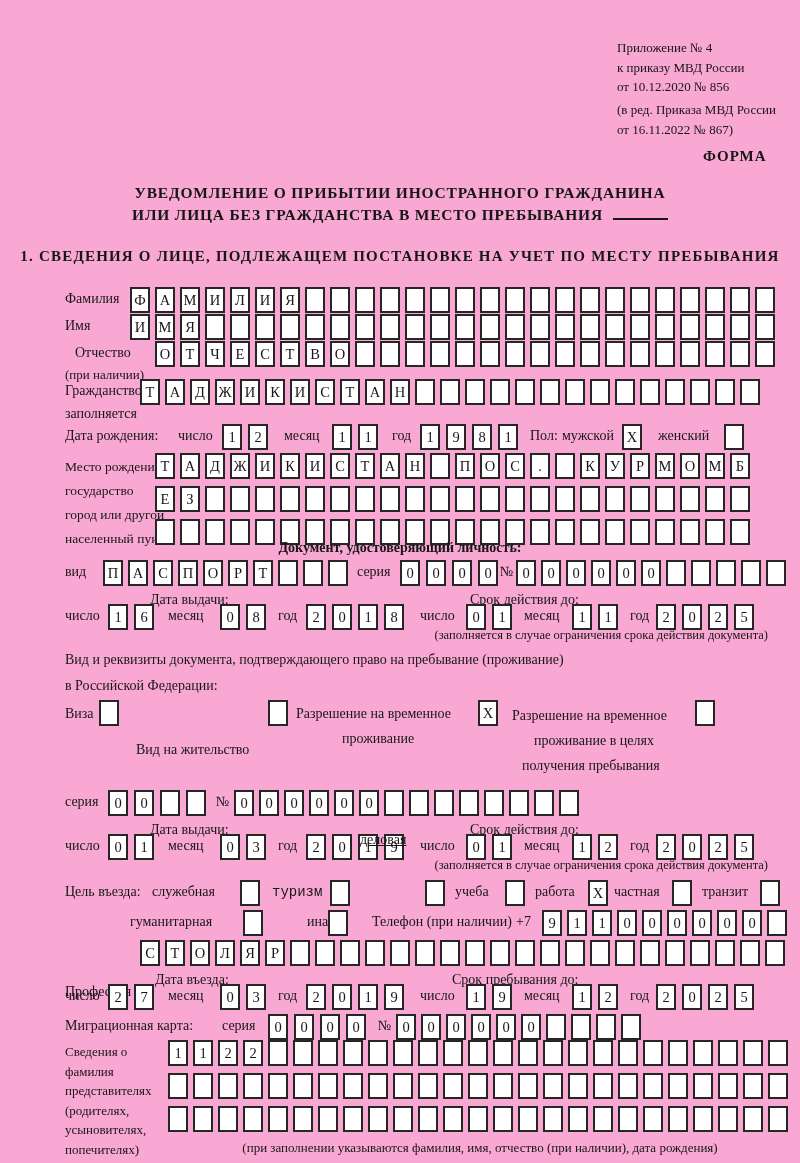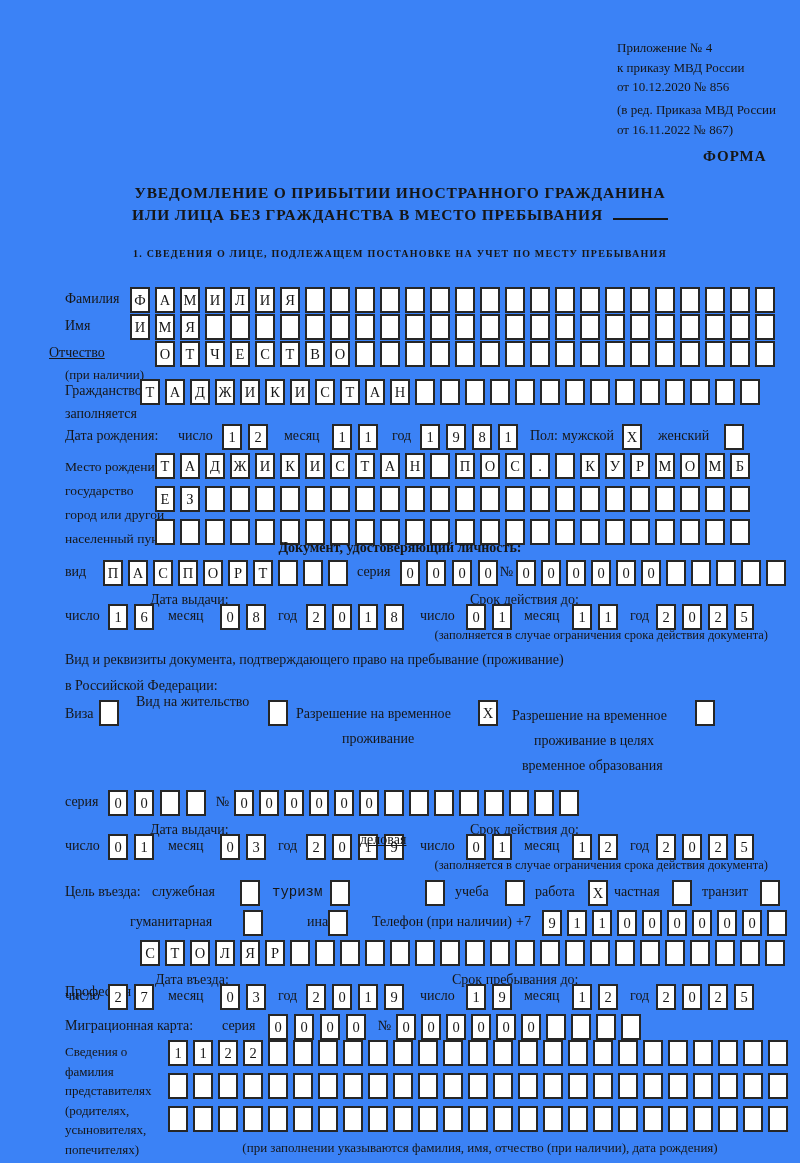--- a/index.html
+++ b/index.html
@@ -1,16 +1,16 @@
 <!DOCTYPE html>
 <html lang="ru"><head>
 <meta charset="utf-8">
 <style>
   html,body{margin:0;padding:0;background:#fff;}
-  .page{position:relative;width:800px;height:1163px;background:#3b82f6;color:#161616;
+  .page{position:relative;width:800px;height:1163px;background:#f9a8d4;color:#161616;
         font-family:"Liberation Serif","DejaVu Serif",serif;overflow:hidden;}
   .abs{position:absolute;white-space:nowrap;}
   .lbl{font-size:14px;}
   .sm{font-size:13px;}
   .b{font-weight:bold;}
   .note{font-size:12.5px;}
   .center{left:0;width:800px;text-align:center;}
   .cells{display:flex;gap:5px;}
   .dgap{gap:6px;}
   .cell{flex:0 0 auto;width:20px;height:26px;box-sizing:border-box;border:2px solid #262626;
@@ -34,21 +34,21 @@
     <div>(в ред. Приказа МВД России</div>
     <div>от 16.11.2022 № 867)</div>
   </div>
   <div class="abs b" style="left:703px;top:148px;font-size:15px;letter-spacing:1px;">ФОРМА</div>
 
   <div class="abs b center" style="top:206px;font-size:15.5px;letter-spacing:0.8px;">
     <span>ИЛИ ЛИЦА БЕЗ ГРАЖДАНСТВА В МЕСТО ПРЕБЫВАНИЯ</span><span class="blank-line"></span>
   </div>
   <div class="abs b center" style="top:184px;font-size:15.5px;letter-spacing:0.8px;">УВЕДОМЛЕНИЕ О ПРИБЫТИИ ИНОСТРАННОГО ГРАЖДАНИНА</div>
 
-  <div class="abs b center" style="top:248px;font-size:10px;letter-spacing:1.2px;">1. СВЕДЕНИЯ О ЛИЦЕ, ПОДЛЕЖАЩЕМ ПОСТАНОВКЕ НА УЧЕТ ПО МЕСТУ ПРЕБЫВАНИЯ</div>
+  <div class="abs b center" style="top:248px;font-size:15px;letter-spacing:1.2px;">1. СВЕДЕНИЯ О ЛИЦЕ, ПОДЛЕЖАЩЕМ ПОСТАНОВКЕ НА УЧЕТ ПО МЕСТУ ПРЕБЫВАНИЯ</div>
 
   <div class="abs lbl" style="left:65px;top:291px;">Фамилия</div>
   <div class="abs cells" style="left:130px;top:287px;">
       <span class="cell">Ф</span>
       <span class="cell">А</span>
       <span class="cell">М</span>
       <span class="cell">И</span>
       <span class="cell">Л</span>
       <span class="cell">И</span>
       <span class="cell">Я</span>
@@ -96,21 +96,21 @@
       <span class="cell"></span>
       <span class="cell"></span>
       <span class="cell"></span>
       <span class="cell"></span>
       <span class="cell"></span>
       <span class="cell"></span>
       <span class="cell"></span>
       <span class="cell"></span>
     </div>
 
-  <div class="abs lbl" style="left:49px;top:345px;text-decoration:underline;">Отчество</div>
+  <div class="abs lbl" style="left:75px;top:345px;">Отчество</div>
   <div class="abs sm" style="left:65px;top:367px;">(при наличии)</div>
   <div class="abs cells" style="left:155px;top:341px;">
       <span class="cell">О</span>
       <span class="cell">Т</span>
       <span class="cell">Ч</span>
       <span class="cell">Е</span>
       <span class="cell">С</span>
       <span class="cell">Т</span>
       <span class="cell">В</span>
       <span class="cell">О</span>
@@ -353,32 +353,32 @@
 
   <div class="abs note" style="left:0;top:628px;width:768px;text-align:right;">(заполняется в случае ограничения срока действия документа)</div>
 
   <div class="abs lbl" style="left:65px;top:652px;">Вид и реквизиты документа, подтверждающего право на пребывание (проживание)</div>
   <div class="abs lbl" style="left:65px;top:678px;">в Российской Федерации:</div>
 
   <div class="abs lbl" style="left:65px;top:706px;">Виза</div>
   <div class="abs cells" style="left:99px;top:700px;">
       <span class="cell"></span>
     </div>
-  <div class="abs lbl" style="left:136px;top:694px;">Вид на жительство</div>
+  <div class="abs lbl" style="left:136px;top:742px;">Вид на жительство</div>
   <div class="abs cells" style="left:268px;top:700px;">
       <span class="cell"></span>
     </div>
   <div class="abs lbl" style="left:296px;top:706px;">Разрешение на временное</div>
   <div class="abs lbl" style="left:342px;top:731px;">проживание</div>
   <div class="abs cells" style="left:478px;top:700px;">
       <span class="cell">X</span>
     </div>
   <div class="abs lbl" style="left:512px;top:708px;">Разрешение на временное</div>
   <div class="abs lbl" style="left:534px;top:733px;">проживание в целях</div>
-  <div class="abs lbl" style="left:522px;top:758px;">временное образования</div>
+  <div class="abs lbl" style="left:522px;top:758px;">получения пребывания</div>
   <div class="abs cells" style="left:695px;top:700px;">
       <span class="cell"></span>
     </div>
 
   <div class="abs lbl" style="left:65px;top:794px;">серия</div>
   <div class="abs cells dgap" style="left:108px;top:790px;">
       <span class="cell">0</span>
       <span class="cell">0</span>
       <span class="cell"></span>
       <span class="cell"></span>

